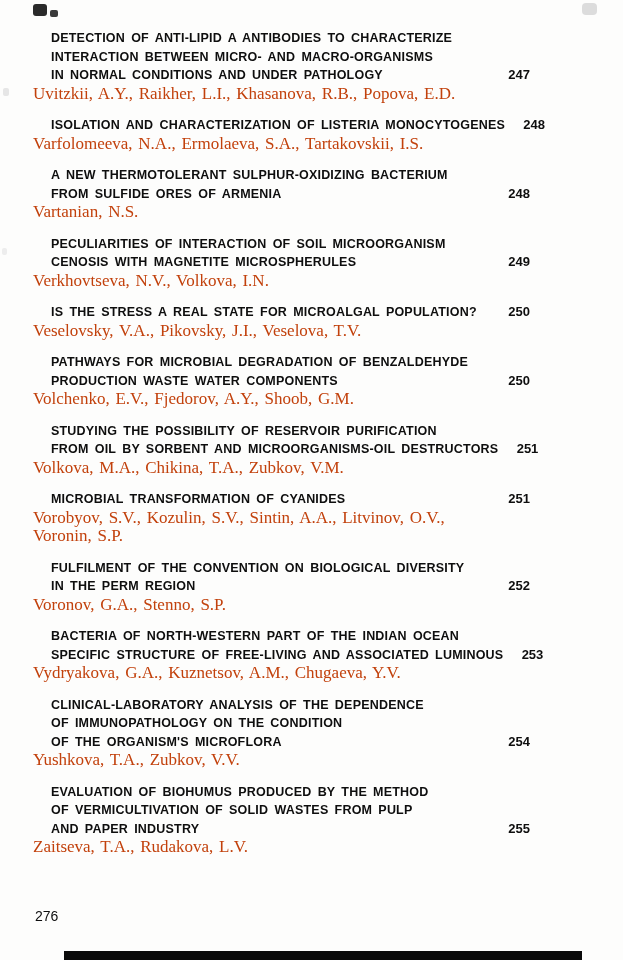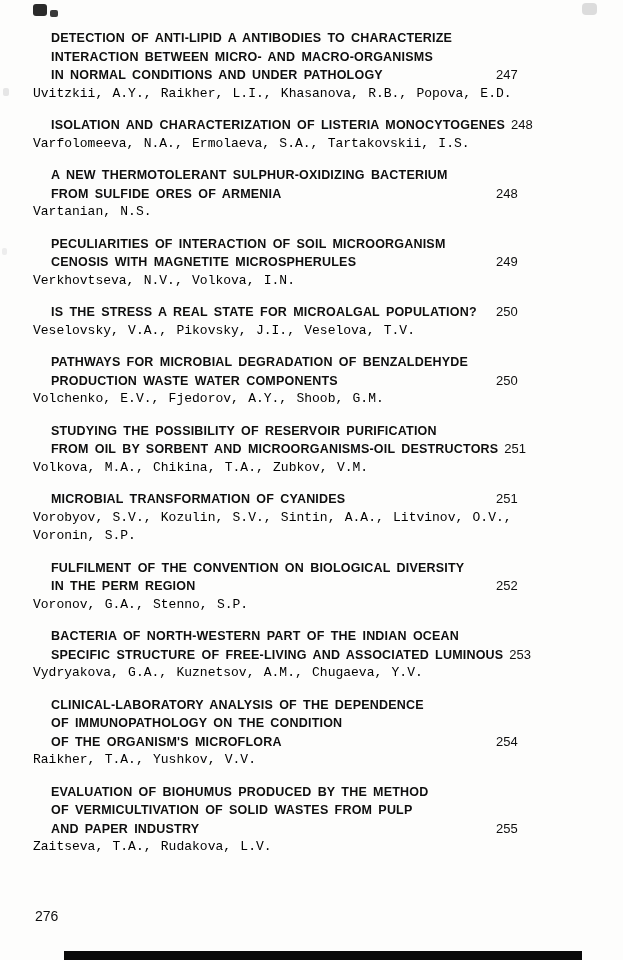--- a/index.html
+++ b/index.html
@@ -43,33 +43,33 @@
     font-weight: 700;
     line-height: 18.5px;
     letter-spacing: 0.2px;
     word-spacing: 2.5px;
     color: #0e0e0e;
     white-space: nowrap;
   }
   .pagenum {
     font-family: "Liberation Sans", sans-serif;
     font-size: 13px;
-    font-weight: 400;
+    font-weight: 700;
     line-height: 18.5px;
     color: #0e0e0e;
     min-width: 34px;
-    text-align: left;
+    text-align: right;
   }
   .author-line {
-    font-family: Liberation Mono, monospace;
-    font-size: 13px;
+    font-family: Liberation Serif, serif;
+    font-size: 17px;
     font-weight: 400;
     line-height: 18.5px;
     word-spacing: 1.5px;
-    color: #000000;
+    color: #c2410c;
     white-space: nowrap;
   }
   .footer-pagenum {
     position: absolute;
     left: 35px;
     top: 908px;
     font-family: Liberation Sans, sans-serif;
     font-size: 14px;
     color: #0e0e0e;
   }
@@ -235,21 +235,21 @@
   <section class="entry">
     <div class="entry-row">
       <div class="title-block">
             <div class="title-line">CLINICAL-LABORATORY ANALYSIS OF THE DEPENDENCE</div>
             <div class="title-line">OF IMMUNOPATHOLOGY ON THE CONDITION</div>
             <div class="title-line">OF THE ORGANISM'S MICROFLORA</div>
           </div>
       <div class="pagenum">254</div>
     </div>
     <div class="authors-block">
-          <div class="author-line">Raikher, T.A., Yushkov, V.V.</div>
+          <div class="author-line">Yushkova, T.A., Zubkov, V.V.</div>
         </div>
   </section>
 
   <section class="entry">
     <div class="entry-row">
       <div class="title-block">
             <div class="title-line">EVALUATION OF BIOHUMUS PRODUCED BY THE METHOD</div>
             <div class="title-line">OF VERMICULTIVATION OF SOLID WASTES FROM PULP</div>
             <div class="title-line">AND PAPER INDUSTRY</div>
           </div>

